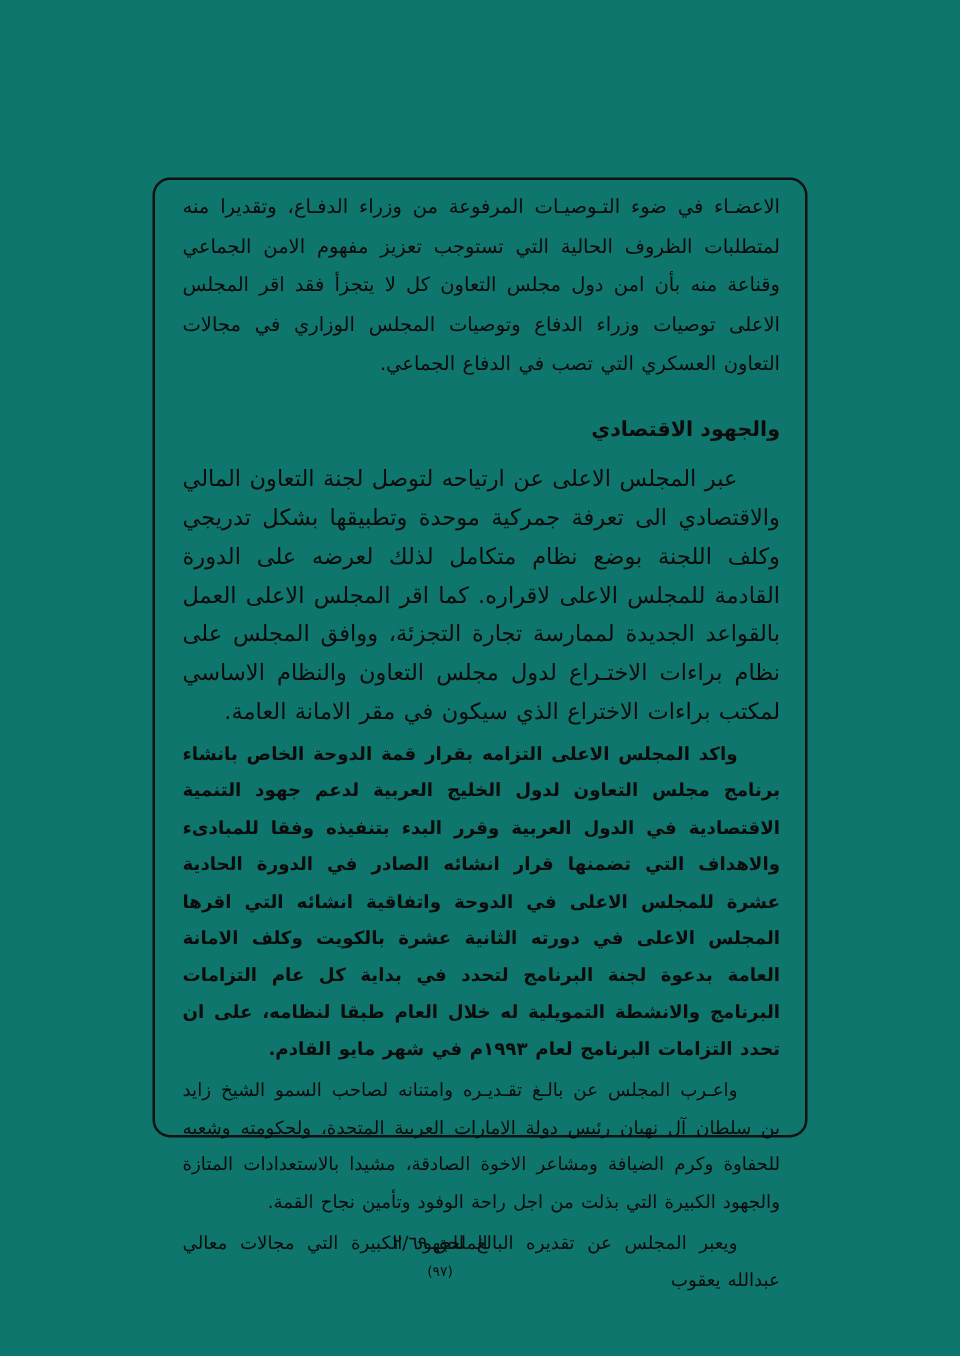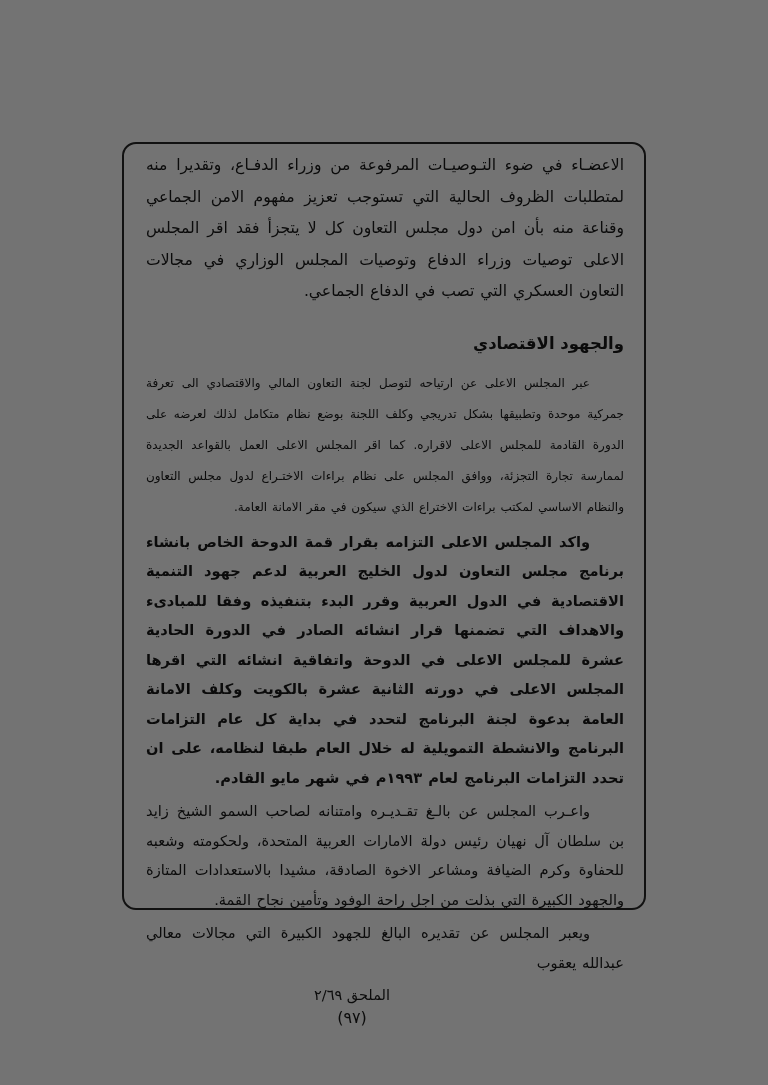--- a/index.html
+++ b/index.html
@@ -4,21 +4,21 @@
 <style>
   html, body {
     margin: 0;
     padding: 0;
     background: #ffffff;
   }
   .page {
     position: relative;
     width: 768px;
     height: 1085px;
-    background: #737373;
+    background: #0f766e;
     font-family: "DejaVu Sans", sans-serif;
     overflow: hidden;
   }
   .frame {
     position: absolute;
     left: 122px;
     top: 142px;
     width: 524px;
     height: 768px;
     border: 2.5px solid #111111;
@@ -48,40 +48,40 @@
     text-indent: 34px;
   }
   .heading {
     margin: 22px 0 10px 0;
     font-size: 16.5px;
     line-height: 28px;
     font-weight: 600;
     text-align: right;
   }
   .block-1 p.para { font-size: 15.6px; line-height: 31.5px; }
-  .block-2 p.para { font-size: 12px; line-height: 31px; }
+  .block-2 p.para { font-size: 18px; line-height: 31px; }
   .block-3 p.para { font-size: 14.6px; line-height: 29.5px; font-weight: bold; }
   .block-4 p.para { font-size: 14.6px; line-height: 29.5px; }
   .block-5 p.para { font-size: 14.6px; line-height: 29.5px; }
   .footer {
     position: absolute;
     left: 0;
     top: 985px;
     width: 704px;
     text-align: center;
     direction: rtl;
     color: #0b0b0b;
   }
   .footer .line1 {
     font-size: 14.5px;
     line-height: 20px;
     letter-spacing: 1px;
   }
   .footer .line2 {
-    font-size: 16px;
+    font-size: 11px;
     line-height: 20px;
     margin-top: 3px;
   }
 </style>
 </head>
 <body>
 
 <div class="page">
 
   <div class="frame"></div>

